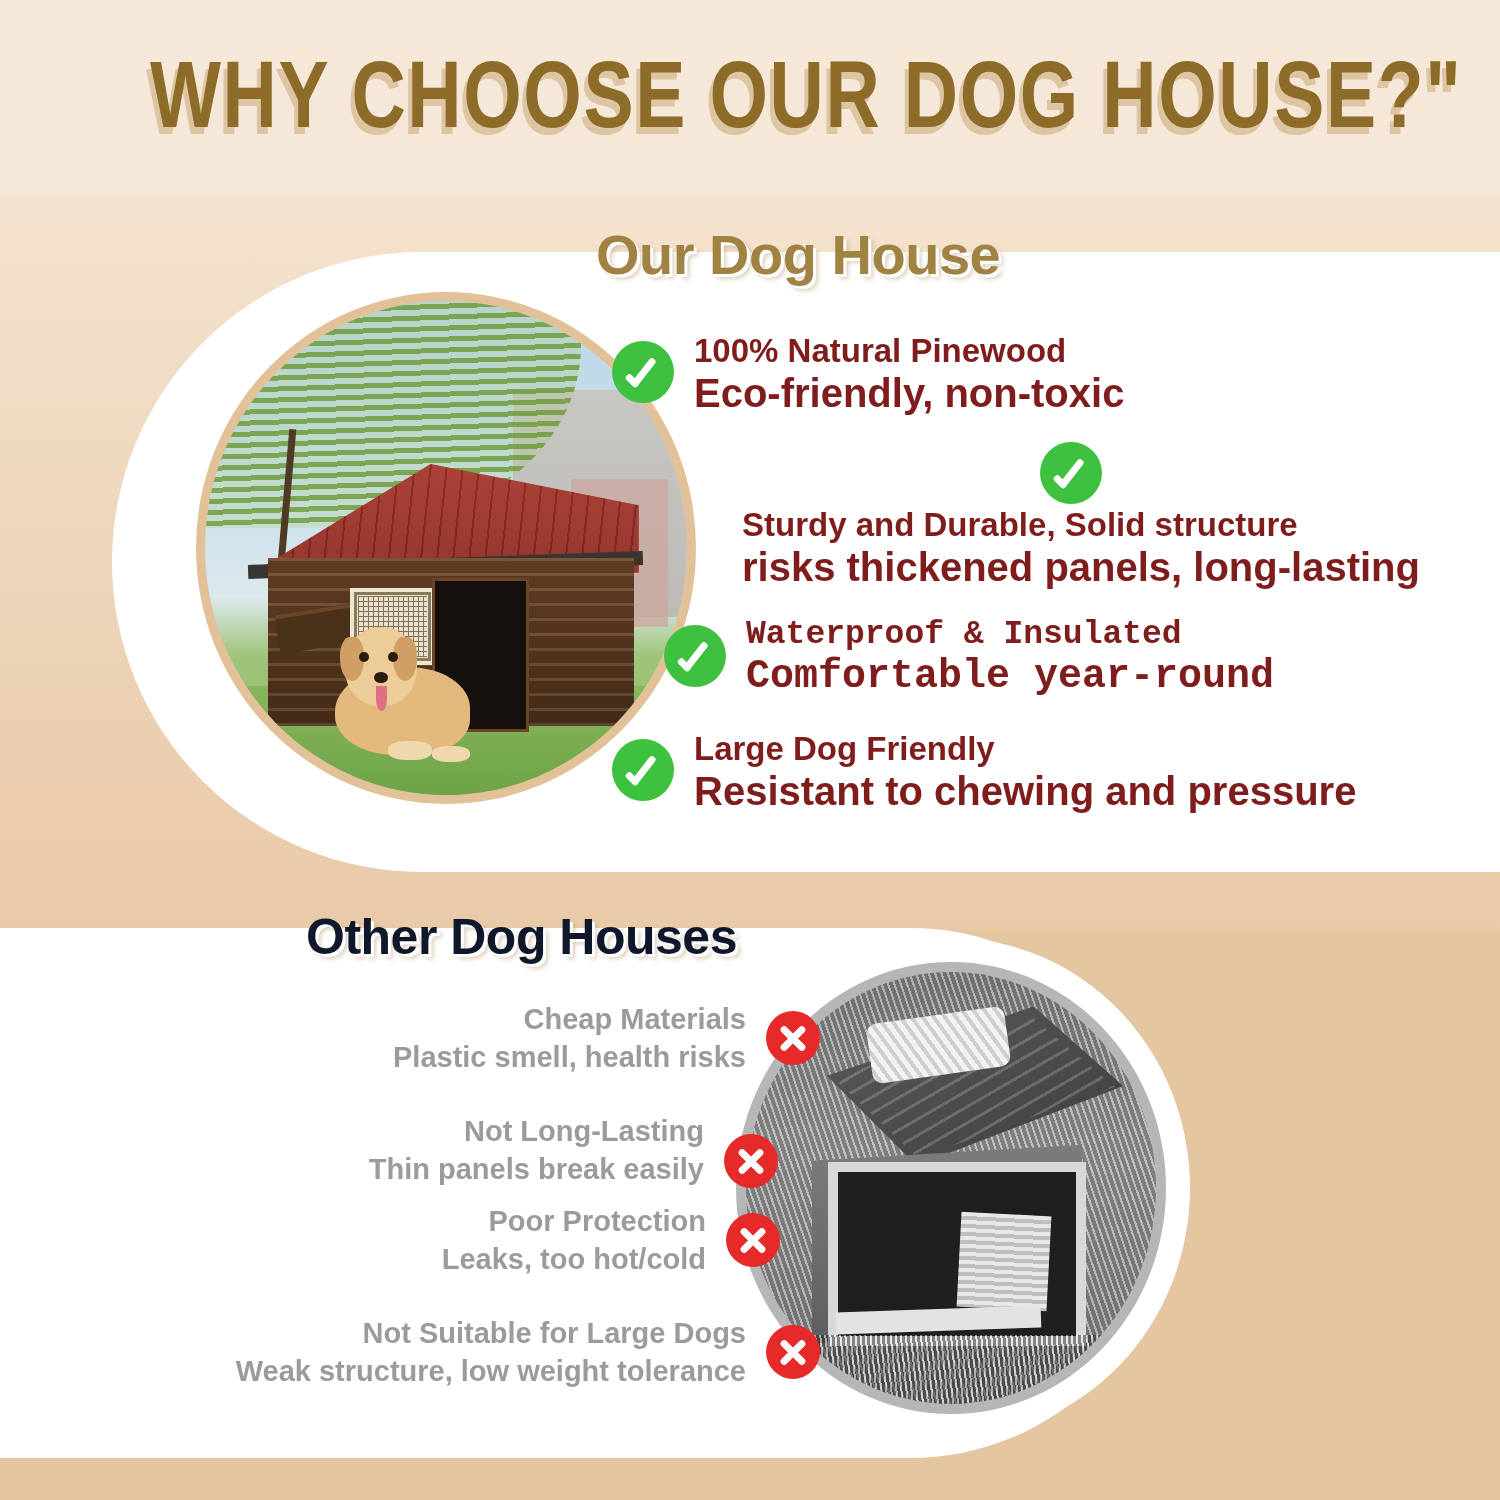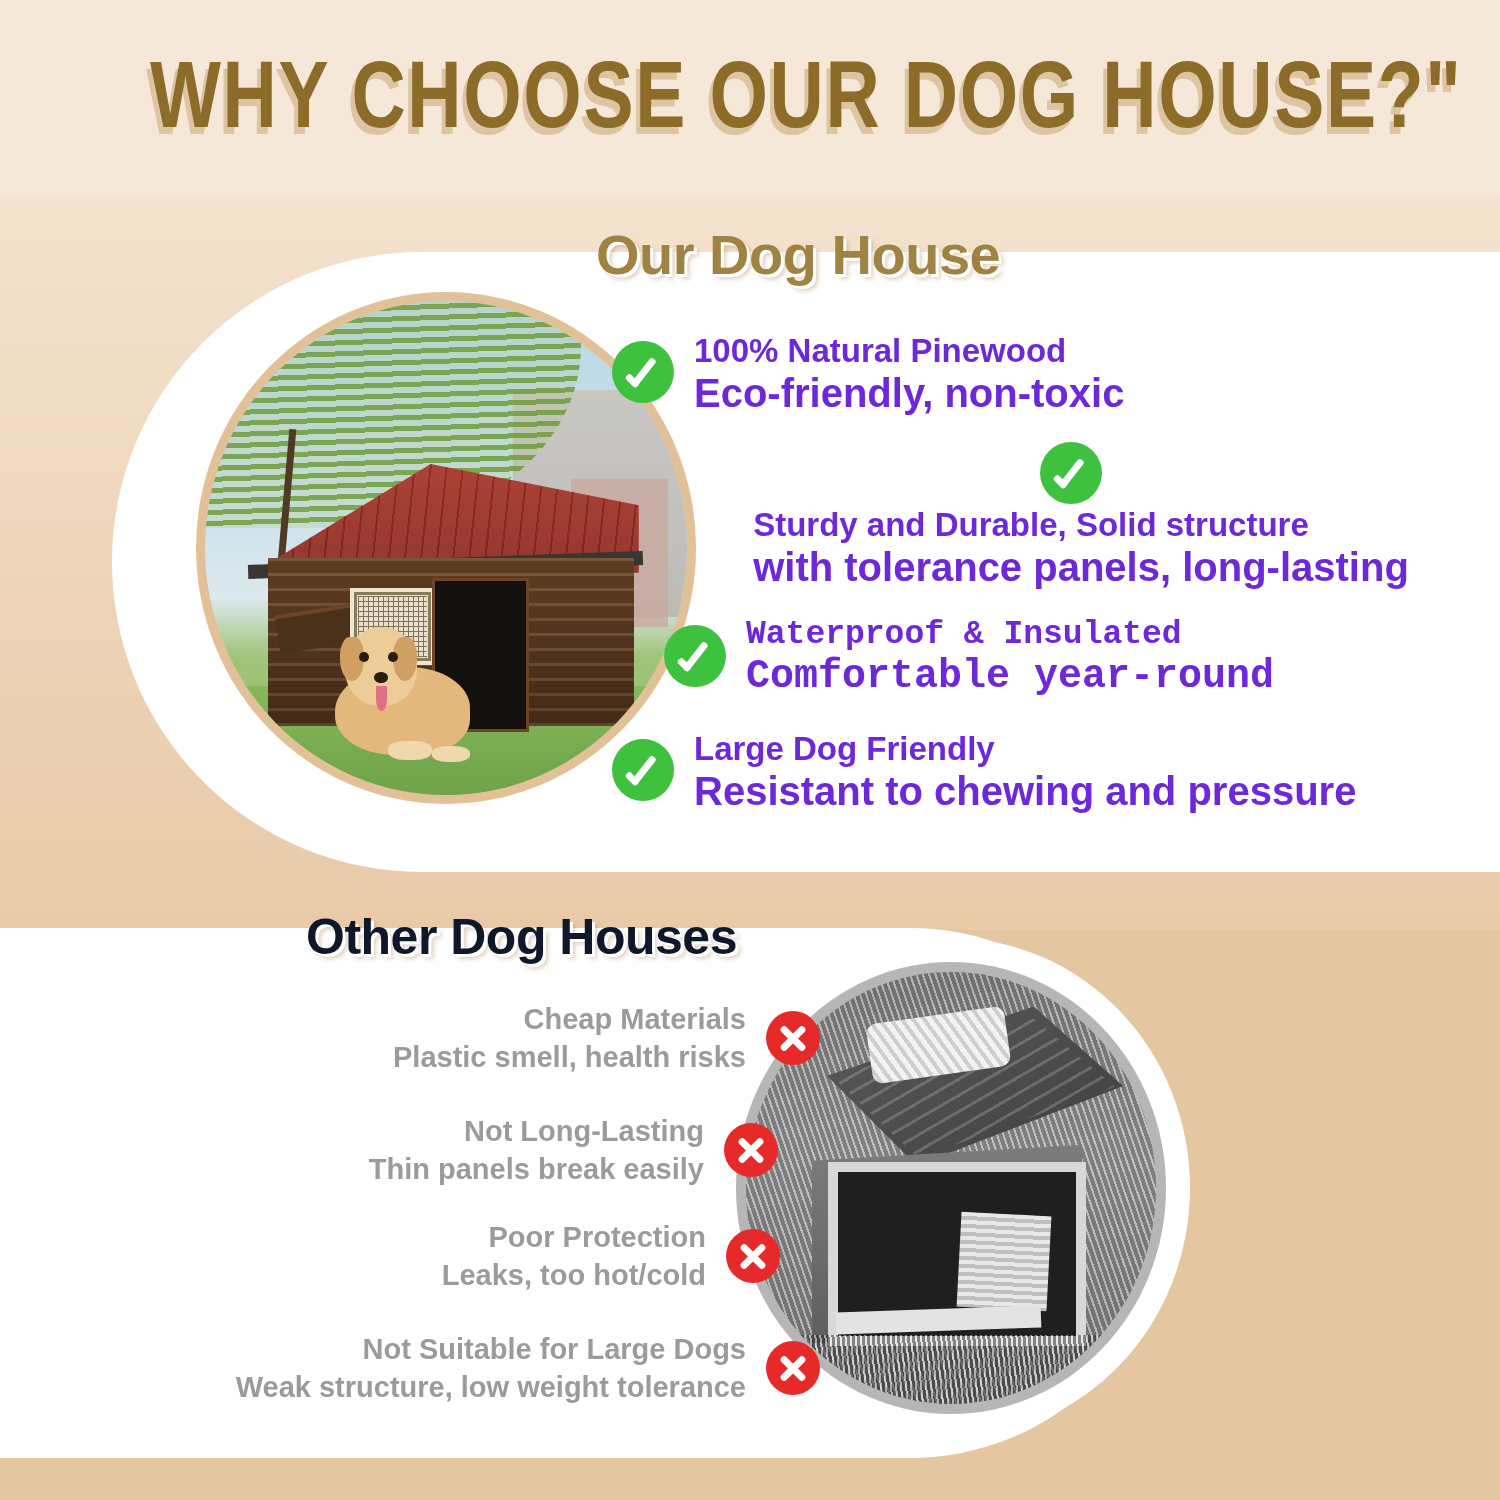--- a/index.html
+++ b/index.html
@@ -174,29 +174,29 @@
     background:#3ec13e;position:relative;
   }
   .chk:before{
     content:"";position:absolute;left:15px;top:31px;width:15px;height:7px;
     background:#fff;border-radius:3px;transform:rotate(45deg);transform-origin:left center;
   }
   .chk:after{
     content:"";position:absolute;left:23px;top:39px;width:31px;height:7px;
     background:#fff;border-radius:3px;transform:rotate(-52deg);transform-origin:left center;
   }
-  .pro-txt{margin-left:20px;color:#6d28d9;font-weight:700;}
+  .pro-txt{margin-left:20px;color:#7f1d1d;font-weight:700;}
   .pro-txt .l1{font-size:33px;line-height:42px;white-space:nowrap;}
   .pro-txt .l2{font-size:40px;line-height:42px;white-space:nowrap;}
 
   
   .cons{position:absolute;left:120px;top:1000px;width:700px;}
   .con-row{position:relative;display:flex;align-items:center;justify-content:flex-end;margin-bottom:26px;}
   .con-row.c1{padding-right:0px;margin-bottom:36px;}
-  .con-row.c2{padding-right:42px;margin-bottom:30px;}
+  .con-row.c2{padding-right:42px;margin-bottom:14px;align-items:flex-end;}
   .con-row.c3{padding-right:40px;margin-bottom:36px;}
   .con-row.c4{padding-right:0px;}
   .con-txt{text-align:right;color:#9b9b9b;font-weight:700;margin-right:20px;}
   .con-txt .l1{font-size:29px;line-height:38px;white-space:nowrap;}
   .con-txt .l2{font-size:29px;line-height:38px;white-space:nowrap;}
   .xic{
     flex:0 0 auto;width:54px;height:54px;border-radius:50%;
     background:#e62a2a;position:relative;
   }
   .xic:before,.xic:after{
@@ -265,21 +265,21 @@
       <div class="pro-txt">
         <div class="l1">100% Natural Pinewood</div>
         <div class="l2">Eco-friendly, non-toxic</div>
       </div>
     </div>
 
     <div class="pro-row r2">
       <div class="chk"></div>
       <div class="pro-txt">
         <div class="l1">Sturdy and Durable,  Solid structure</div>
-        <div class="l2">with tolerance panels, long-lasting</div>
+        <div class="l2">risks thickened panels, long-lasting</div>
       </div>
     </div>
 
     <div class="pro-row r3">
       <div class="chk"></div>
       <div class="pro-txt">
         <div class="l1">Waterproof &amp; Insulated</div>
         <div class="l2">Comfortable year-round</div>
       </div>
     </div>

